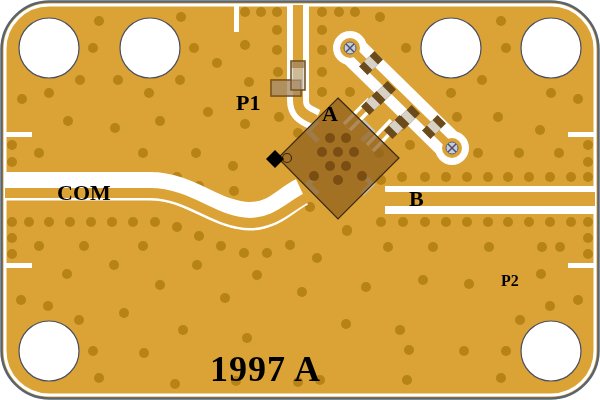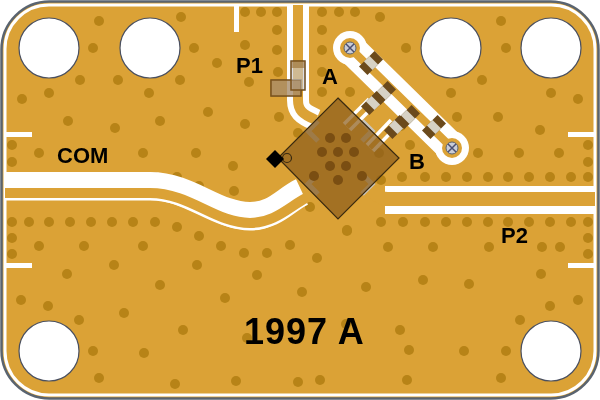--- a/index.html
+++ b/index.html
@@ -1,18 +1,18 @@
 <!DOCTYPE html>
 <html><head>
 <meta charset="utf-8">
 <style>
   html,body{margin:0;padding:0;background:#ffffff;}
   body{width:600px;height:400px;overflow:hidden;position:relative;font-family:"Liberation Sans",sans-serif;}
   #board{position:absolute;left:0;top:0;width:600px;height:400px;}
-  .lbl{position:absolute;font-family:Liberation Sans, sans-serif;font-weight:bold;color:#000;line-height:1;}
+  .lbl{position:absolute;font-family:Liberation Serif, serif;font-weight:bold;color:#000;line-height:1;margin-top:37px;}
 </style>
 </head>
 <body>
 
 <svg id="board" viewBox="0 0 600 400" xmlns="http://www.w3.org/2000/svg">
 
   <rect x="1.5" y="1.5" width="597" height="397" rx="48" ry="48" fill="#DBA236" stroke="#5A6470" stroke-width="2.5"></rect>
   <rect x="5" y="5" width="590" height="390" rx="44" ry="44" fill="none" stroke="#FFFFFF" stroke-width="3"></rect>
 
   <g fill="#B78317">
@@ -296,14 +296,14 @@
     <circle cx="551" cy="48" r="30"></circle>
     <circle cx="49" cy="351" r="30"></circle>
     <circle cx="551" cy="351" r="30"></circle>
   </g>
 </svg>
 
 <div class="lbl" style="left:236px;top:55px;font-size:22px;">P1</div>
 <div class="lbl" style="left:322px;top:66px;font-size:22px;">A</div>
 <div class="lbl" style="left:57px;top:145px;font-size:22px;text-align:center;">COM</div>
 <div class="lbl" style="left:409px;top:151px;font-size:22px;">B</div>
-<div class="lbl" style="left:501px;top:225px;font-size:22px;">P2</div>
-<div class="lbl" style="left:244px;top:314px;font-size:36px;letter-spacing:1px;text-align:right;">1997 A</div>
+<div class="lbl" style="left:501px;top:236px;font-size:16px;">P2</div>
+<div class="lbl" style="left:210px;top:314px;font-size:36px;letter-spacing:1px;text-align:right;">1997 A</div>
 
 </body></html>

